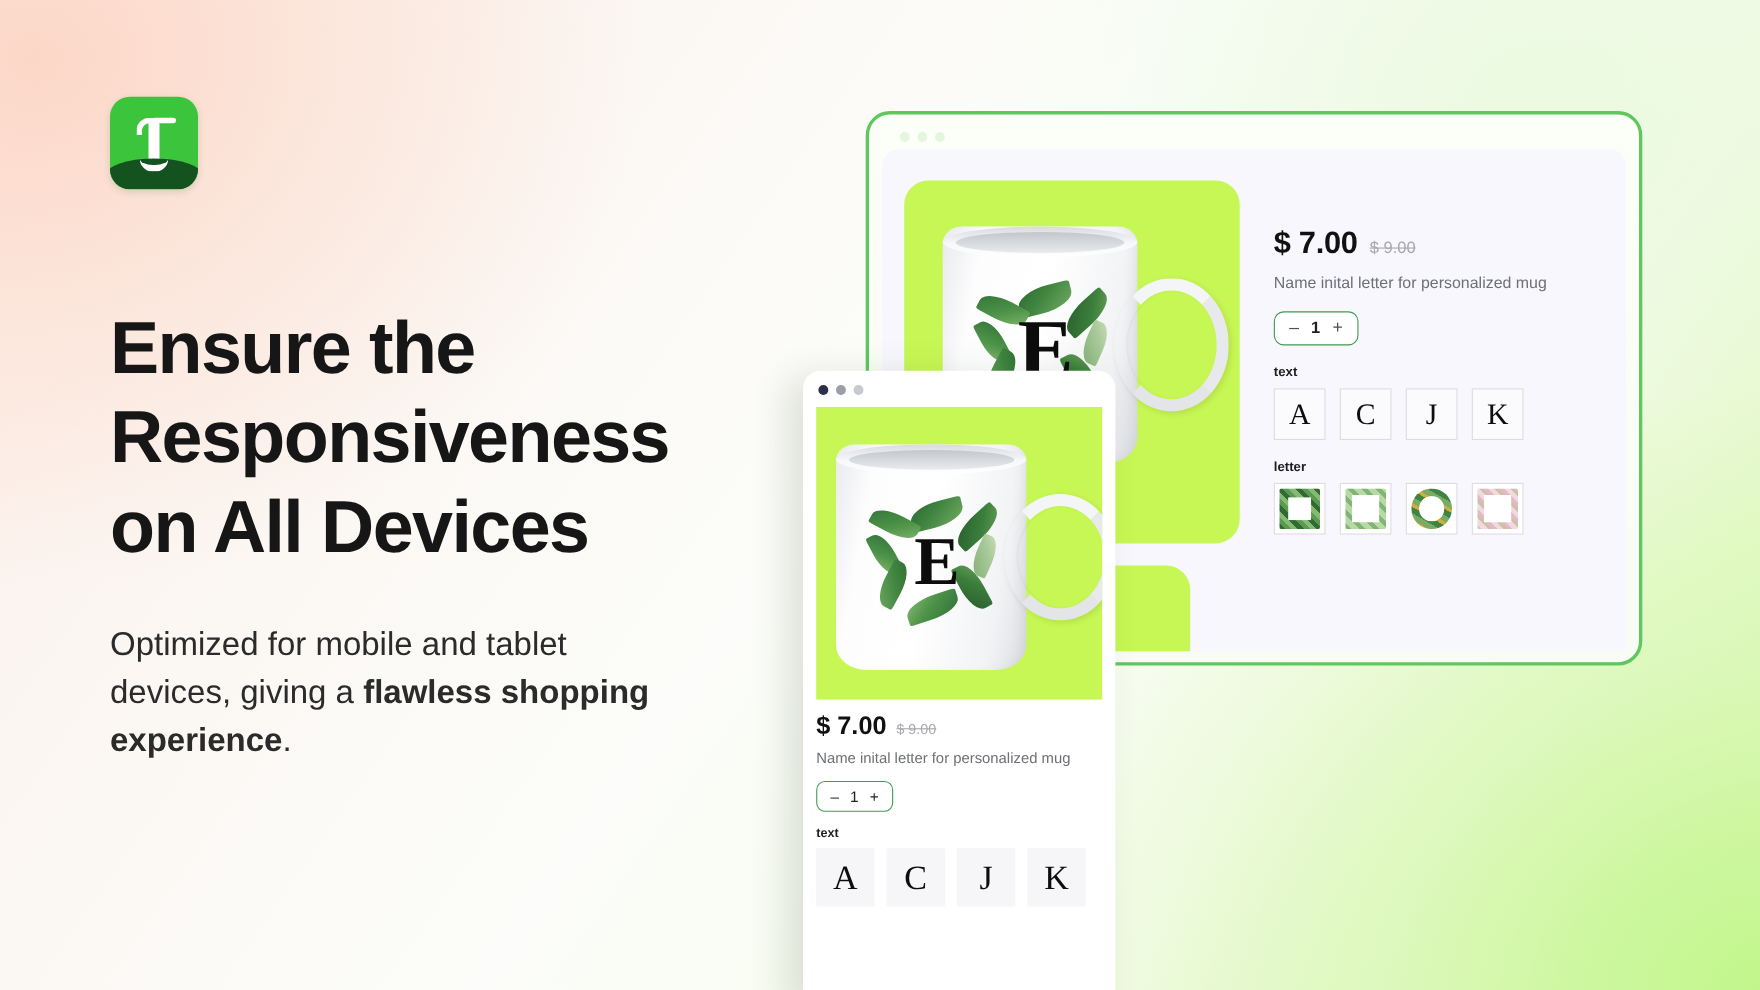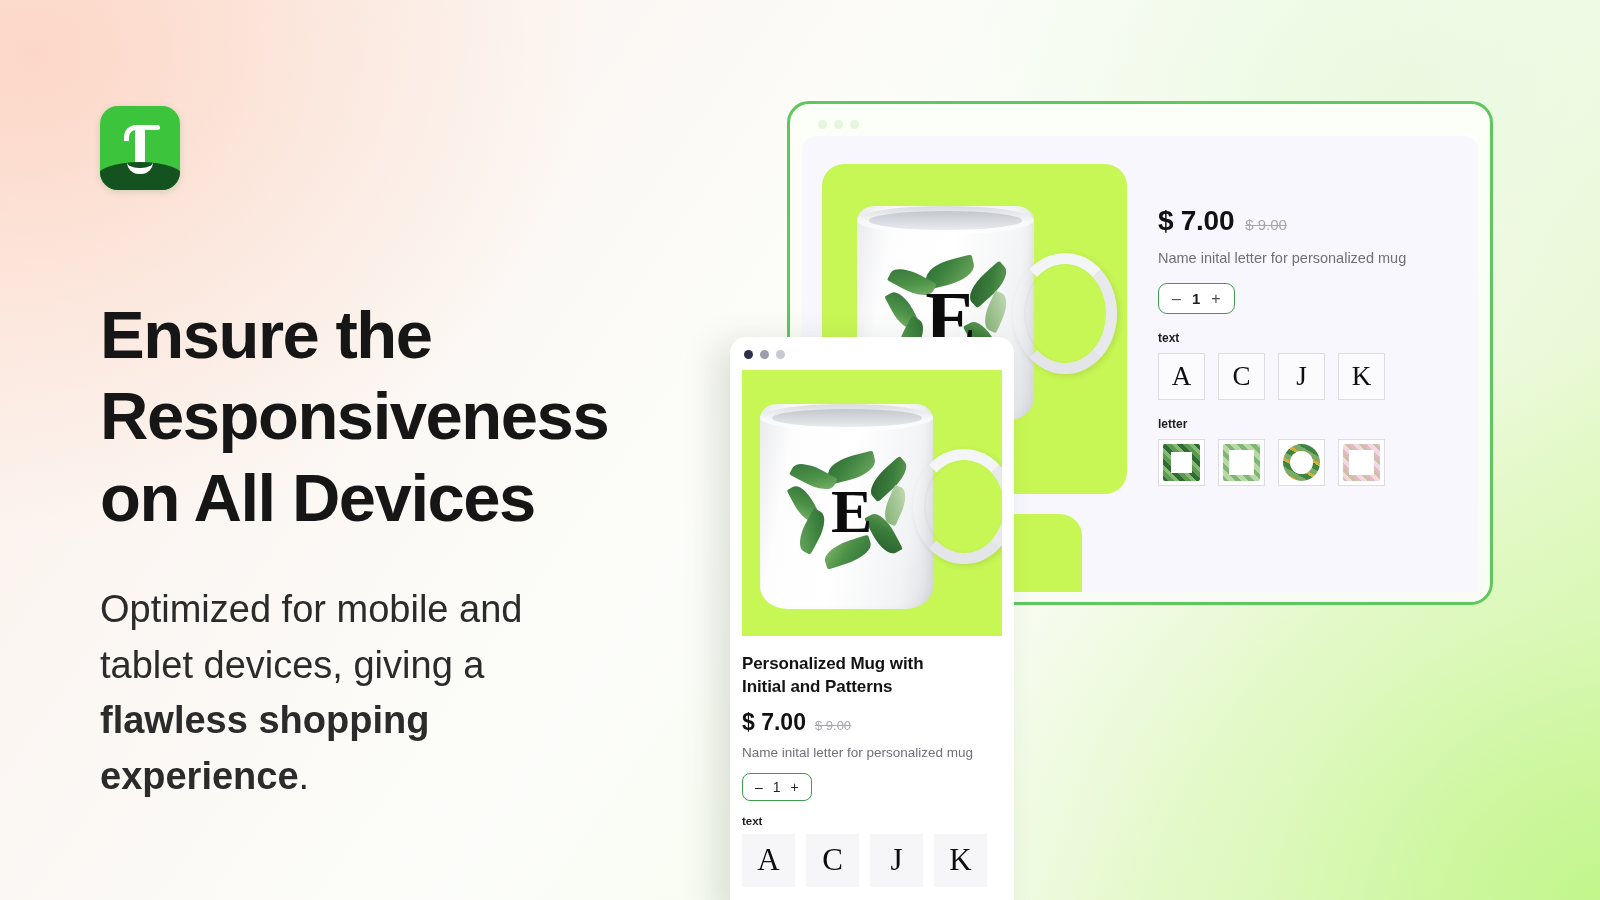--- a/index.html
+++ b/index.html
@@ -20,21 +20,21 @@
       radial-gradient(900px 780px at 2% 6%,  rgba(252,214,198,0.95) 0%, rgba(252,222,208,0.55) 32%, rgba(255,250,248,0.0) 62%),
       radial-gradient(900px 760px at 100% 100%, rgba(193,246,138,0.95) 0%, rgba(214,248,176,0.6) 38%, rgba(247,253,240,0.0) 72%),
       radial-gradient(700px 620px at 86% 10%, rgba(226,248,214,0.55) 0%, rgba(245,253,240,0.0) 70%),
       linear-gradient(125deg, #fdeee7 0%, #fbf6f2 22%, #fcfdfa 48%, #f3fbe8 74%, #d8f7ad 100%);
   }
 
   
   .left-col {
     position: absolute;
     left: 100px;
-    top: 106px;
+    top: 88px;
     width: 600px;
   }
 
   .logo-mark {
     width: 80px;
     height: 84px;
     border-radius: 18px;
     background: #3cc53c;
     position: relative;
     overflow: hidden;
@@ -104,21 +104,21 @@
     margin-top: 104px;
     font-size: 67px;
     line-height: 1.215;
     font-weight: 700;
     letter-spacing: -0.022em;
     color: #161616;
   }
 
   .subhead {
     margin-top: 44px;
-    font-size: 38px;
+    font-size: 30px;
     line-height: 1.46;
     color: #2b2b2b;
     max-width: 505px;
     font-weight: 400;
   }
   .subhead b { font-weight: 700; }
 
   
   .tablet {
     position: absolute;
@@ -514,24 +514,20 @@
           <div class="leaf l2" style="left:-10%; top:34%; width:36%; height:18%; transform:rotate(62deg);"></div>
           <div class="leaf pale" style="left:72%; top:36%; width:34%; height:17%; transform:rotate(-66deg);"></div>
           <div class="leaf l1" style="left:-4%; top:62%; width:38%; height:19%; transform:rotate(118deg);"></div>
           <div class="leaf l3" style="left:58%; top:64%; width:40%; height:20%; transform:rotate(-118deg);"></div>
           <div class="leaf l2" style="left:24%; top:82%; width:44%; height:21%; transform:rotate(162deg);"></div>
           <div class="initial" style="font-size:62px;">E</div>
         </div>
       </div>
     </div>
 
-    <div class="phone-title">
-      <span>Personalized Mug with</span><br>
-      <span>Initial and Patterns</span>
-    </div>
 
     <div class="phone-price-row">
       <span class="phone-price-now">$ 7.00</span>
       <span class="phone-price-old">$ 9.00</span>
     </div>
 
     <div class="phone-note">Name inital letter for personalized mug</div>
 
     <div class="phone-qty">
       <span class="q-btn">–</span>

